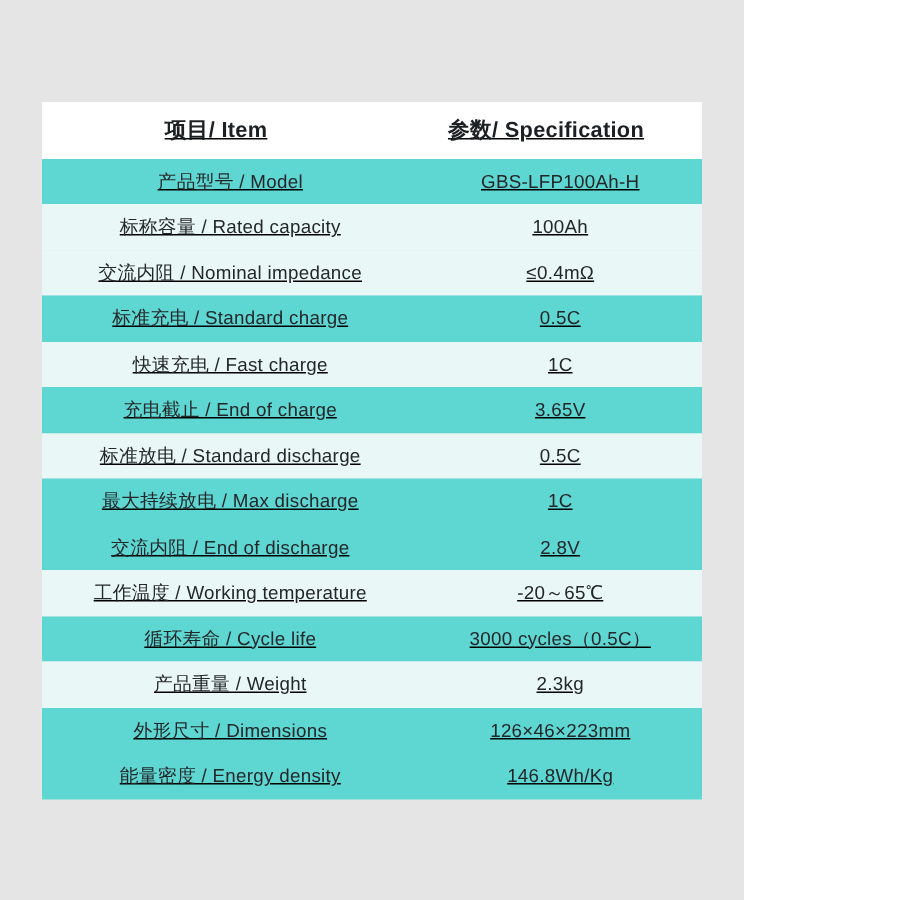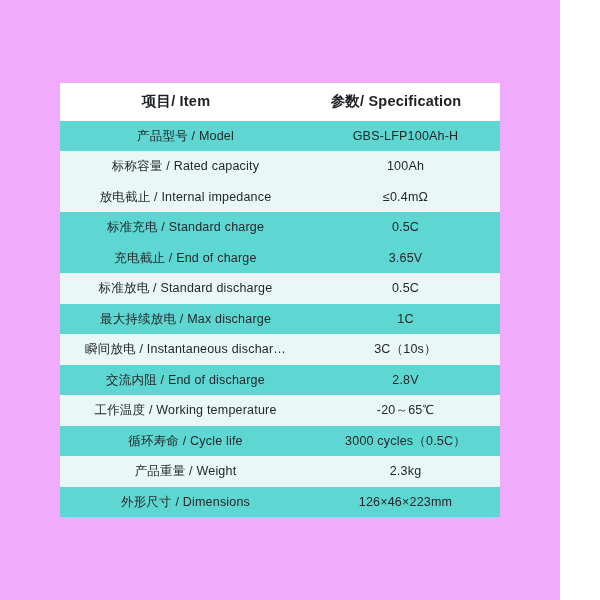--- a/index.html
+++ b/index.html
@@ -7,26 +7,27 @@
     padding: 0;
   }
   body {
     width: 600px;
     height: 600px;
     background: #ffffff;
     font-family: "Liberation Sans", sans-serif;
     overflow: hidden;
   }
   .spec-wrap {
-    width: 560px;
+    width: 496px;
     height: 600px;
     display: flex;
     align-items: center;
     justify-content: center;
-    background: #f0abfc;
+    background: #e5e5e5;
+    text-decoration: underline;
   }
   table.spec-table {
     border-collapse: collapse;
     width: 440px;
     table-layout: fixed;
   }
   table.spec-table col.col-item { width: 232px; }
   table.spec-table col.col-spec { width: 208px; }
   table.spec-table th,
   table.spec-table td {
@@ -101,34 +102,42 @@
         <tr class="band-b">
           <td>
             <span class="cell-inner">标称容量 / Rated capacity</span>
           </td>
           <td>
             <span class="cell-inner">100Ah</span>
           </td>
         </tr>
         <tr class="band-b">
           <td>
-            <span class="cell-inner">放电截止 / Internal impedance</span>
+            <span class="cell-inner">交流内阻 / Nominal impedance</span>
           </td>
           <td>
             <span class="cell-inner">≤0.4mΩ</span>
           </td>
         </tr>
         <tr class="band-a">
           <td>
             <span class="cell-inner">标准充电 / Standard charge</span>
           </td>
           <td>
             <span class="cell-inner">0.5C</span>
           </td>
         </tr>
+        <tr class="band-b">
+          <td>
+            <span class="cell-inner">快速充电 / Fast charge</span>
+          </td>
+          <td>
+            <span class="cell-inner">1C</span>
+          </td>
+        </tr>
         <tr class="band-a">
           <td>
             <span class="cell-inner">充电截止 / End of charge</span>
           </td>
           <td>
             <span class="cell-inner">3.65V</span>
           </td>
         </tr>
         <tr class="band-b">
           <td>
@@ -139,28 +148,20 @@
           </td>
         </tr>
         <tr class="band-a">
           <td>
             <span class="cell-inner">最大持续放电 / Max discharge</span>
           </td>
           <td>
             <span class="cell-inner">1C</span>
           </td>
         </tr>
-        <tr class="band-b">
-          <td>
-            <span class="cell-inner">瞬间放电 / Instantaneous discharge</span>
-          </td>
-          <td>
-            <span class="cell-inner">3C（10s）</span>
-          </td>
-        </tr>
         <tr class="band-a">
           <td>
             <span class="cell-inner">交流内阻 / End of discharge</span>
           </td>
           <td>
             <span class="cell-inner">2.8V</span>
           </td>
         </tr>
         <tr class="band-b">
           <td>
@@ -185,17 +186,25 @@
           <td>
             <span class="cell-inner">2.3kg</span>
           </td>
         </tr>
         <tr class="band-a">
           <td>
             <span class="cell-inner">外形尺寸 / Dimensions</span>
           </td>
           <td>
             <span class="cell-inner">126×46×223mm</span>
+          </td>
+        </tr>
+        <tr class="band-a">
+          <td>
+            <span class="cell-inner">能量密度 / Energy density</span>
+          </td>
+          <td>
+            <span class="cell-inner">146.8Wh/Kg</span>
           </td>
         </tr>
       </tbody>
   </table>
 </div>
 
 </body></html>

